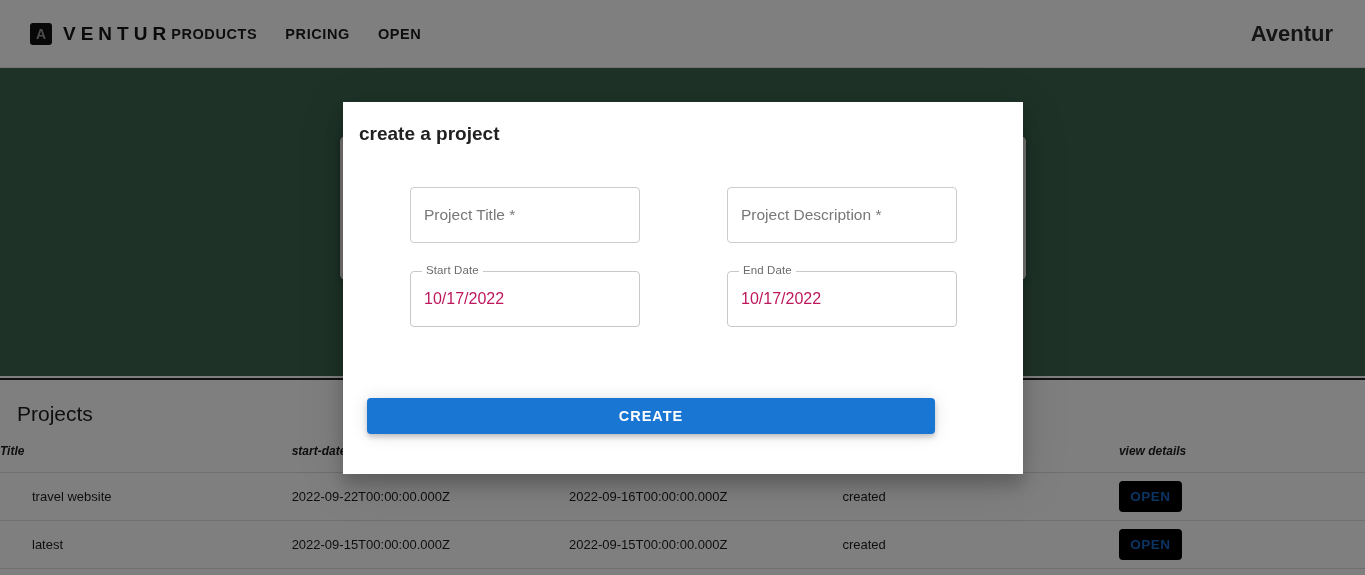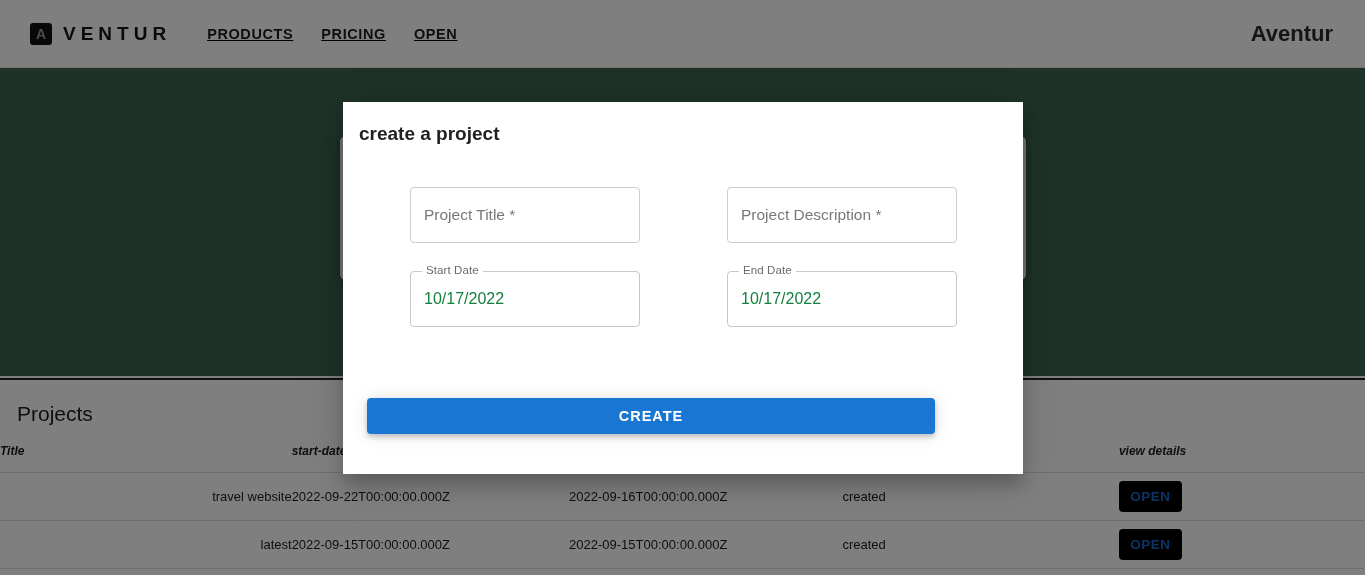--- a/index.html
+++ b/index.html
@@ -26,21 +26,21 @@
   .brand-mark {
     width: 22px; height: 22px; border-radius: 3px; background: #111;
     color: #9a9a9a; font-size: 14px; font-weight: 700;
     display: flex; align-items: center; justify-content: center;
     font-family: "Liberation Sans", sans-serif;
   }
   .brand-word {
     margin-left: 11px; font-size: 19px; font-weight: 700;
     letter-spacing: 5px; color: #141414;
   }
-  .nav-links { display: flex; align-items: flex-end; margin-left: 36px; gap: 28px; text-decoration: underline; }
+  .nav-links { display: flex; align-items: flex-end; gap: 28px; }
   .nav-link {
     font-size: 14.5px; font-weight: 600; letter-spacing: .6px;
     color: #1b1b1b; cursor: pointer; text-decoration: none;
   }
   .nav-user {
     margin-left: auto; margin-right: 32px;
     font-size: 22px; font-weight: 700; color: #2b2b2b;
   }
 
   
@@ -82,21 +82,21 @@
   }
   .ptable { width: 100%; border-collapse: collapse; margin-top: 12px; }
   .ptable th {
     text-align: left; font-size: 12px; font-weight: 700; color: #1d1d1d;
     padding: 6px 0 14px 0; border-bottom: 1px solid #dedede; font-style: italic;
   }
   .ptable td {
     font-size: 13px; color: #1c1c1c; height: 48px;
     border-bottom: 1px solid #dedede; vertical-align: middle;
   }
-  .c-title { width: 288px; padding-left: 32px; text-align: right; }
+  .c-title { width: 288px; padding-left: 32px; }
   .c-start { width: 274px; }
   .c-end   { width: 270px; }
   .c-status{ width: 273px; }
   .c-view  { width: 243px; }
   .open-btn {
     background: #000; color: #1769c7; border: none; border-radius: 4px;
     height: 31px; width: 63px; font-size: 13.5px; font-weight: 600;
     letter-spacing: .5px; cursor: pointer;
     font-family: "Liberation Sans", sans-serif;
   }
@@ -133,21 +133,21 @@
     font-size: 15.5px; color: #787878; pointer-events: none;
   }
   .field.filled .box { border-color: #c8c8c8; }
   .field .flabel {
     position: absolute; left: 12px; top: -7px;
     background: #fff; padding: 0 4px;
     font-size: 11.5px; color: #6b6b6b; letter-spacing: .1px;
   }
   .field .value {
     position: absolute; left: 14px; top: 50%; transform: translateY(-50%);
-    font-size: 16px; color: #15803d; text-align: right;
+    font-size: 16px; color: #be185d; text-align: right;
   }
   .create-btn {
     position: absolute; left: 367px; top: 398px;
     width: 568px; height: 36px;
     background: #1976d2; color: #fff; border: none; border-radius: 4px;
     font-size: 14.5px; font-weight: 600; letter-spacing: 1px;
     font-family: "Liberation Sans", sans-serif;
     cursor: pointer; z-index: 55;
     box-shadow: 0 3px 5px rgba(0,0,0,.2), 0 1px 18px rgba(0,0,0,.12);
   }

